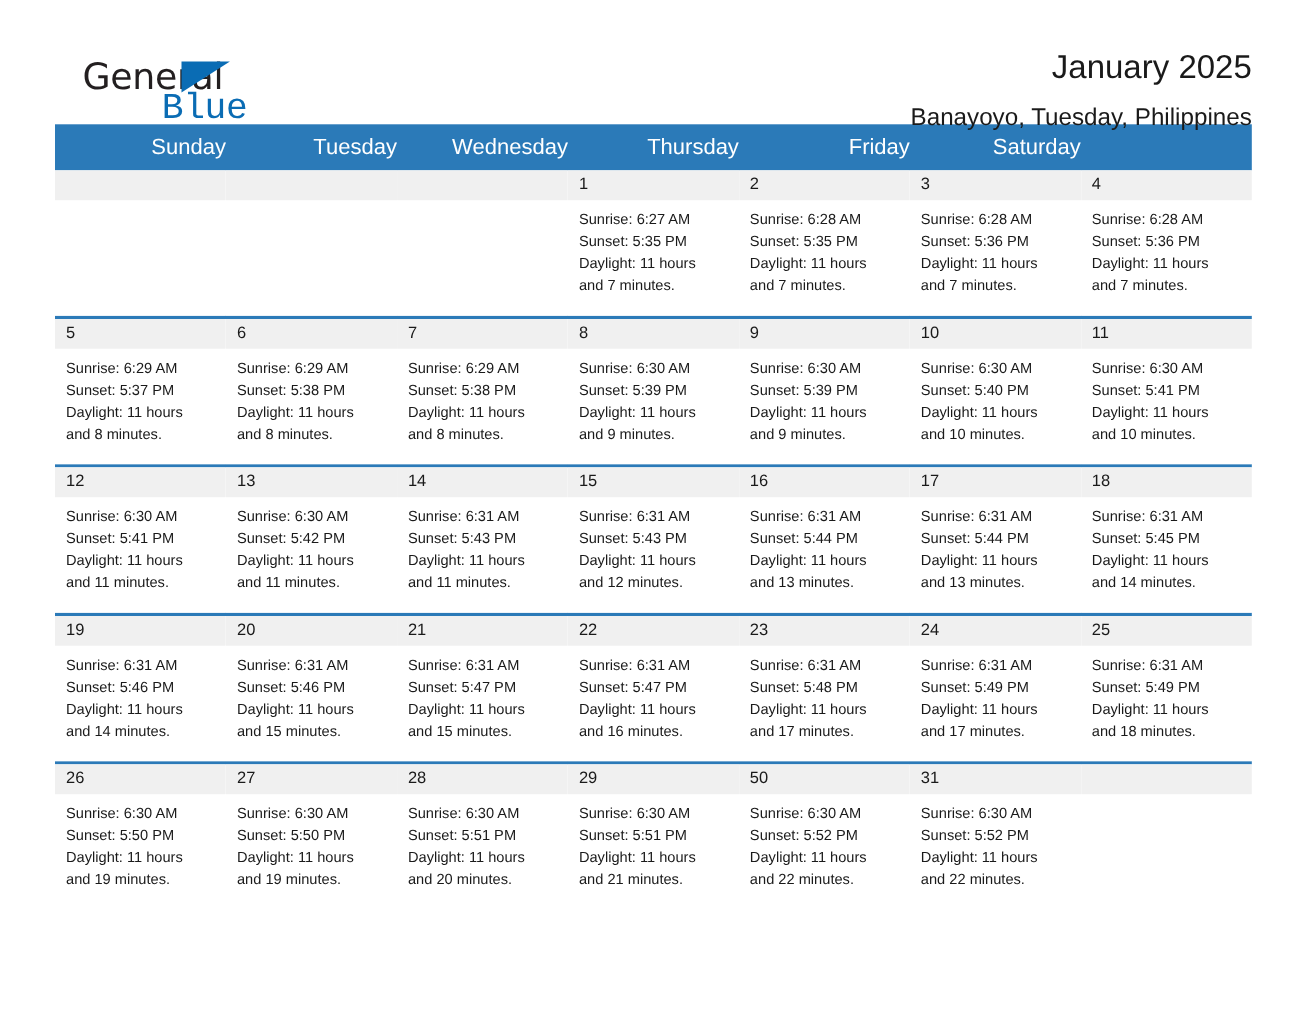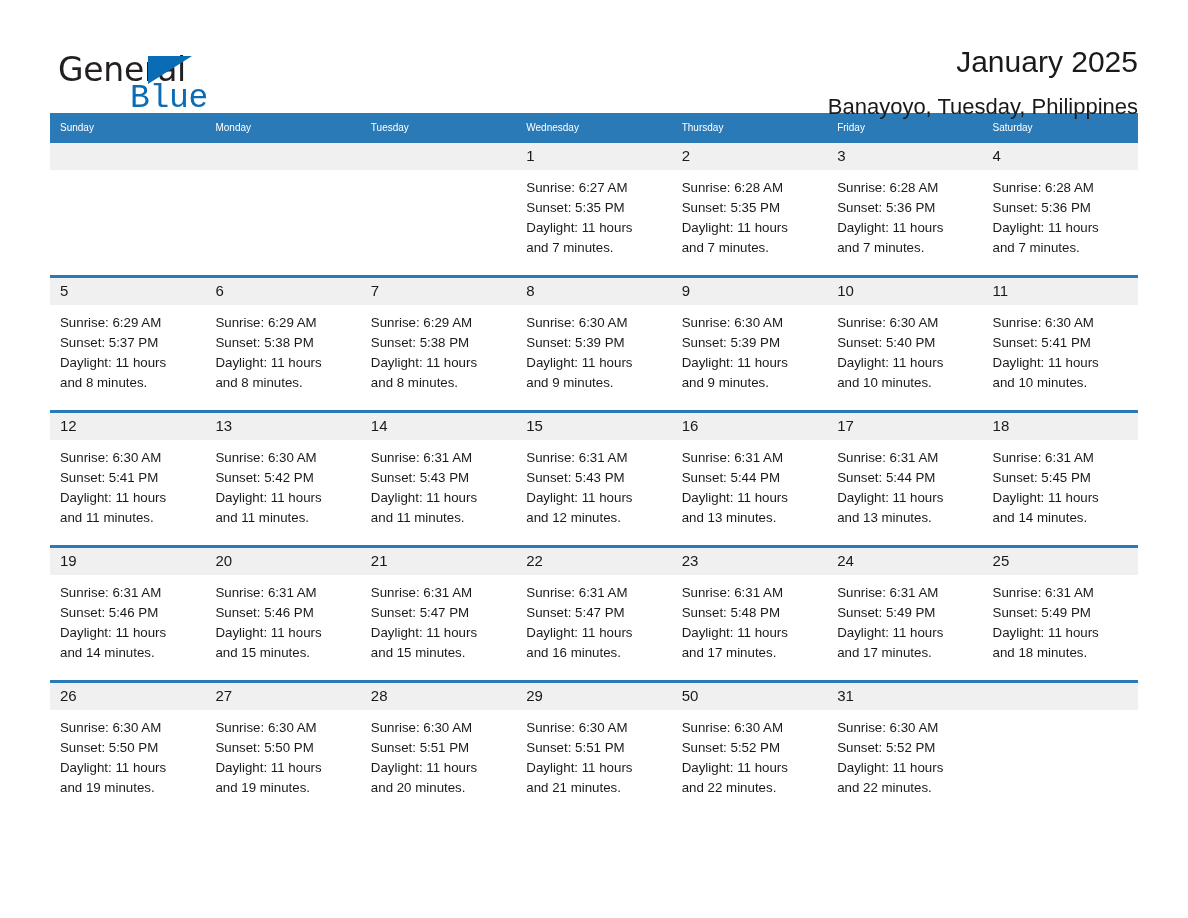--- a/index.html
+++ b/index.html
@@ -30,20 +30,21 @@
     justify-content: space-between;
     padding-top: 44px;
     height: 104px;
     box-sizing: border-box;
   }
   .logo {
     position: relative;
     width: 210px;
     height: 74px;
     user-select: none;
+    margin-left: 17px;
   }
   .logo-general {
     position: absolute;
     left: 8px;
     top: 6px;
     font-size: 33px;
     letter-spacing: -0.3px;
     color: #231f20;
     font-family: "DejaVu Sans", sans-serif;
     font-weight: 400;
@@ -91,23 +92,24 @@
     margin-top: 9px;
     width: 1088px;
   }
   .weekdays {
     display: grid;
     grid-template-columns: repeat(7, 1fr);
     background: #2b7ab8;
   }
   .weekday {
     color: #ffffff;
-    font-size: 10px;
+    font-size: 20px;
     padding: 9px 0 9px 10px;
     line-height: 1.2;
+    text-align: right;
   }
   .week {
     display: grid;
     grid-template-columns: repeat(7, 1fr);
     border-top: 3px solid #2b7ab8;
   }
   .week.first { border-top: none; }
   .day {
     height: 132px;
     box-sizing: border-box;
@@ -149,21 +151,20 @@
       <div class="cal-title">January 2025</div>
       <div class="cal-subtitle">Banayoyo, Tuesday, Philippines</div>
     </div>
 
   </div>
 
   <div class="calendar">
 
     <div class="weekdays">
       <div class="weekday">Sunday</div>
-      <div class="weekday">Monday</div>
       <div class="weekday">Tuesday</div>
       <div class="weekday">Wednesday</div>
       <div class="weekday">Thursday</div>
       <div class="weekday">Friday</div>
       <div class="weekday">Saturday</div>
     </div>
 
     <div id="weeks-container">
         <div class="week first">
           <div class="day empty">

